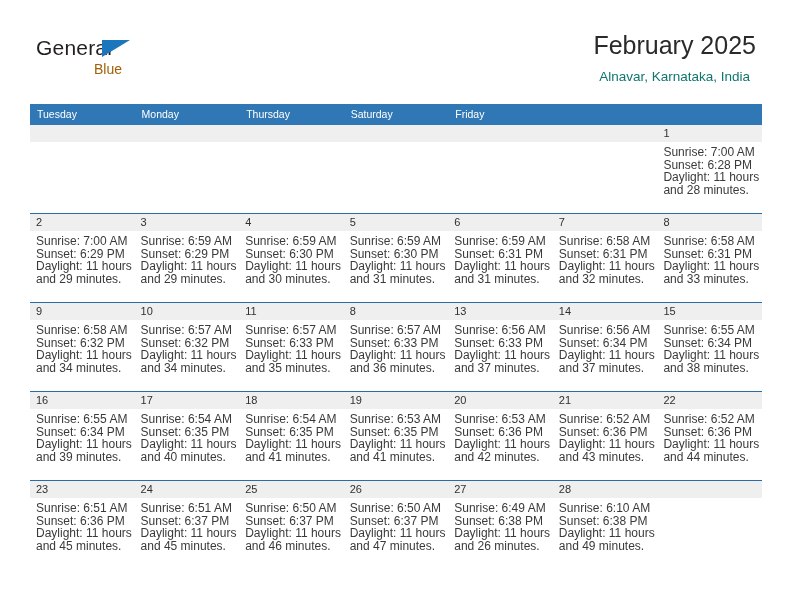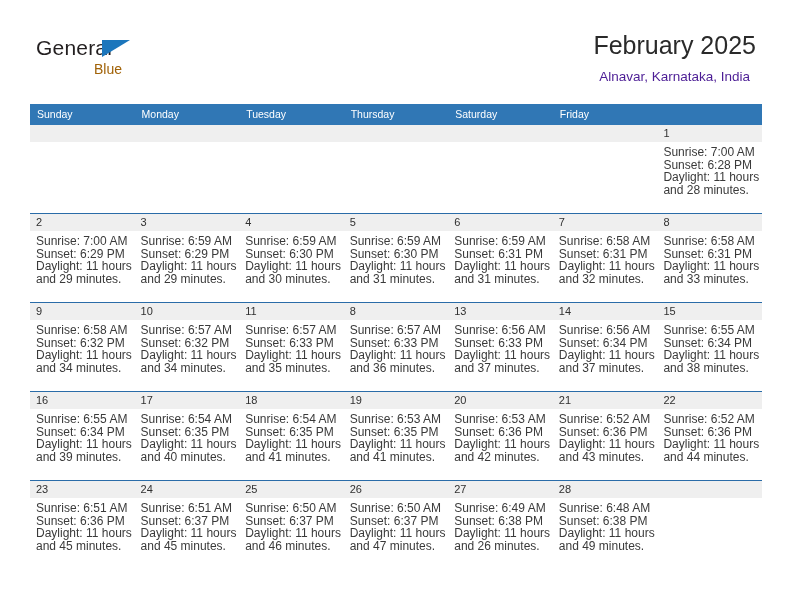--- a/index.html
+++ b/index.html
@@ -70,21 +70,21 @@
     text-align: center;
   }
   .cal-title {
     font-size: 25px;
     color: #2a2a2a;
     line-height: 30px;
     white-space: nowrap;
   }
   .cal-subtitle {
     font-size: 13.5px;
-    color: #4c1d95;
+    color: #0f766e;
     line-height: 20px;
     margin-top: 7px;
     white-space: nowrap;
   }
 
   
   .calendar {
     position: absolute;
     left: 30px;
     top: 104px;
@@ -157,23 +157,22 @@
     <div class="title-block">
       <div class="cal-title">February 2025</div>
       <div class="cal-subtitle">Alnavar, Karnataka, India</div>
     </div>
 
   </div>
 
   <div class="calendar">
 
     <div class="dow-row">
-      <div class="dow">Sunday</div>
+      <div class="dow">Tuesday</div>
       <div class="dow">Monday</div>
-      <div class="dow">Tuesday</div>
       <div class="dow">Thursday</div>
       <div class="dow">Saturday</div>
       <div class="dow">Friday</div>
     </div>
 
     <div id="weeks-container">
         <div class="week first">
           <div class="cell empty">
             <div class="daynum-band"></div>
           </div>
@@ -439,21 +438,21 @@
             <div class="cell-body">
               <div>Sunrise: 6:49 AM</div>
               <div>Sunset: 6:38 PM</div>
               <div>Daylight: 11 hours</div>
               <div>and 26 minutes.</div>
             </div>
           </div>
           <div class="cell">
             <div class="daynum-band">28</div>
             <div class="cell-body">
-              <div>Sunrise: 6:48 AM</div>
+              <div>Sunrise: 6:10 AM</div>
               <div>Sunset: 6:38 PM</div>
               <div>Daylight: 11 hours</div>
               <div>and 49 minutes.</div>
             </div>
           </div>
           <div class="cell empty">
             <div class="daynum-band"></div>
           </div>
         </div>
       </div>

